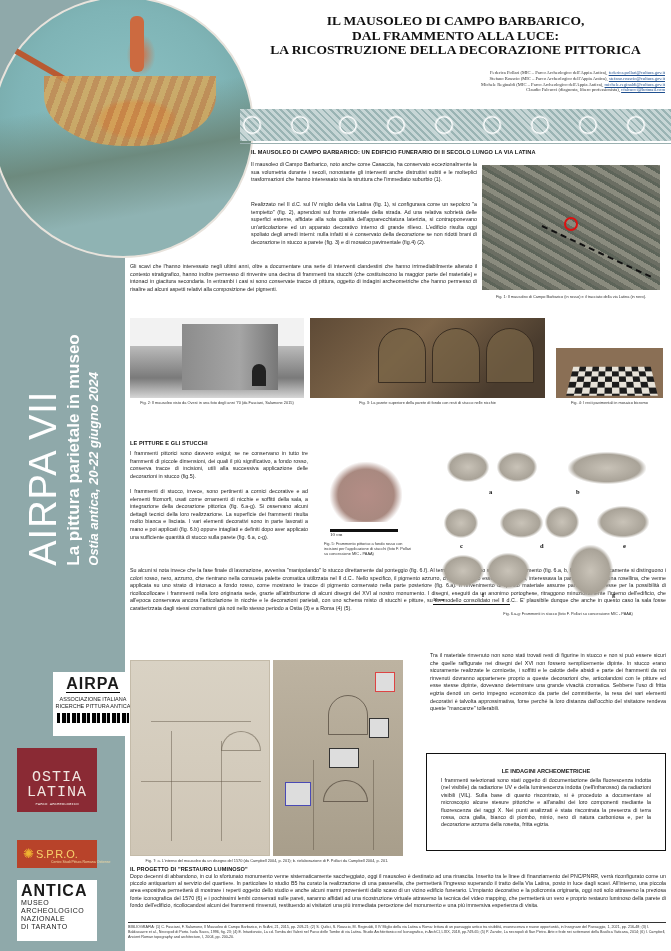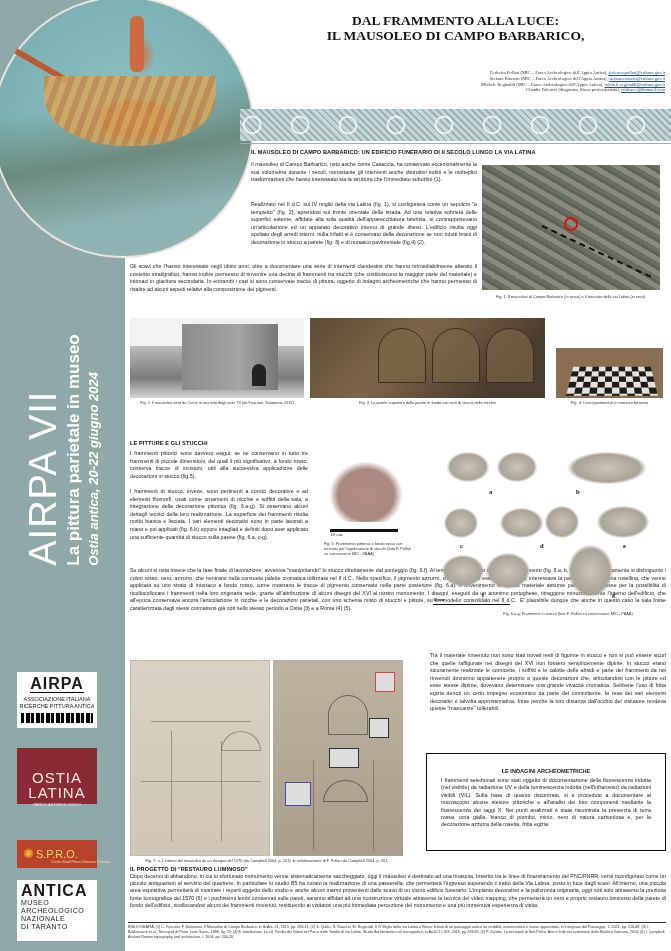--- a/index.html
+++ b/index.html
@@ -22,25 +22,25 @@
   .ship-mast { position: absolute; left: 136px; top: 18px; width: 14px; height: 56px; background: #cc6a40; border-radius: 6px; }
   .ship-prow { position: absolute; left: 22px; top: 50px; width: 60px; height: 6px; background: #b95a32; transform: rotate(30deg); transform-origin: left; }
 
   .vtitle-wrap { position: absolute; left: 0; top: 300px; width: 125px; height: 300px; }
   .vtitle { position: absolute; left: 62px; top: 150px; transform: translate(-50%,-50%) rotate(-90deg); white-space: nowrap; color: #ffffff; text-align: left; }
   .vtitle .t1 { font-size: 38px; font-weight: 300; letter-spacing: 1px; line-height: 42px; }
   .vtitle .t2 { font-size: 17px; font-weight: bold; line-height: 20px; }
   .vtitle .t3 { font-size: 13px; font-style: italic; font-weight: bold; line-height: 16px; margin-top: 2px; }
 
   .logo { position: absolute; left: 17px; width: 80px; }
-  .logo-airpa { top: 672px; height: 56px; background: #fff; text-align: center; padding-top: 3px; }
+  .logo-airpa { top: 672px; height: 64px; background: #fff; text-align: center; padding-top: 3px; margin-left: 36px; }
   .logo-airpa .big { font-size: 16px; font-weight: bold; letter-spacing: 1px; border-bottom: 1.5px solid #000; display: inline-block; line-height: 17px; }
   .logo-airpa .small { font-size: 5.5px; line-height: 7px; margin-top: 3px; }
   .logo-airpa .strip { margin: 3px 4px 0; height: 10px; background: repeating-linear-gradient(90deg, #000 0 3px, #fff 3px 5px, #000 5px 9px, #ddd 9px 10px); }
-  .logo-ostia { top: 748px; height: 56px; background: #8a2a34; color: #f1e6e1; text-align: center; padding-top: 22px; font-family: Liberation Sans, sans-serif; }
+  .logo-ostia { top: 748px; height: 64px; background: #8a2a34; color: #f1e6e1; text-align: center; padding-top: 22px; font-family: Liberation Mono, monospace; }
   .logo-ostia .o1 { font-size: 15px; line-height: 15px; letter-spacing: 1px; }
   .logo-ostia .o2 { font-size: 15px; line-height: 15px; letter-spacing: 1px; }
   .logo-ostia .o3 { font-size: 4px; margin-top: 2px; }
   .logo-spro { top: 840px; height: 28px; background: #b8432a; color: #f8d26b; font-size: 11px; padding: 6px 0 0 6px; white-space: nowrap; }
   .logo-spro .sun { color: #f0b431; font-size: 13px; margin-right: 2px; }
   .logo-spro .sub { display: block; font-size: 3.5px; color: #f4d9a3; margin-left: 28px; margin-top: -1px; }
   .logo-marta { top: 880px; height: 61px; background: #fff; padding: 3px 4px; }
   .logo-marta .m1 { font-size: 16px; letter-spacing: 1px; font-weight: bold; line-height: 16px; }
   .logo-marta .m2 { font-size: 7px; line-height: 8px; letter-spacing: 0.5px; }
 
@@ -128,22 +128,23 @@
 </div>
 <div class="logo logo-marta">
   <div class="m1">ANTICA</div>
   <div class="m2">MUSEO</div>
   <div class="m2">ARCHEOLOGICO</div>
   <div class="m2">NAZIONALE</div>
   <div class="m2">DI TARANTO</div>
 </div>
 
 <div class="main-title">
+  <div>IL MAUSOLEO DI CAMPO BARBARICO,</div>
   <div>DAL FRAMMENTO ALLA LUCE:</div>
-  <div>IL MAUSOLEO DI CAMPO BARBARICO,</div>
+  <div>LA RICOSTRUZIONE DELLA DECORAZIONE PITTORICA</div>
 </div>
 <div class="authors">
   <div><span>Federica Pollari (MIC – Parco Archeologico dell'Appia Antica), </span><span class="mail">federica.pollari@cultura.gov.it</span></div>
   <div><span>Stefano Roascio (MIC – Parco Archeologico dell'Appia Antica), </span><span class="mail">stefano.roascio@cultura.gov.it</span></div>
   <div><span>Michele Reginaldi (MIC – Parco Archeologico dell'Appia Antica), </span><span class="mail">michele.reginaldi@cultura.gov.it</span></div>
   <div><span>Claudio Falcucci (diagnosta, libero professionista), </span><span class="mail">cfalcucci@hotmail.com</span></div>
 </div>
 <div class="ornament"></div>
 
 <div class="section-head" style="left:251px; top:149px;">IL MAUSOLEO DI CAMPO BARBARICO: UN EDIFICIO FUNERARIO DI II SECOLO LUNGO LA VIA LATINA</div>

